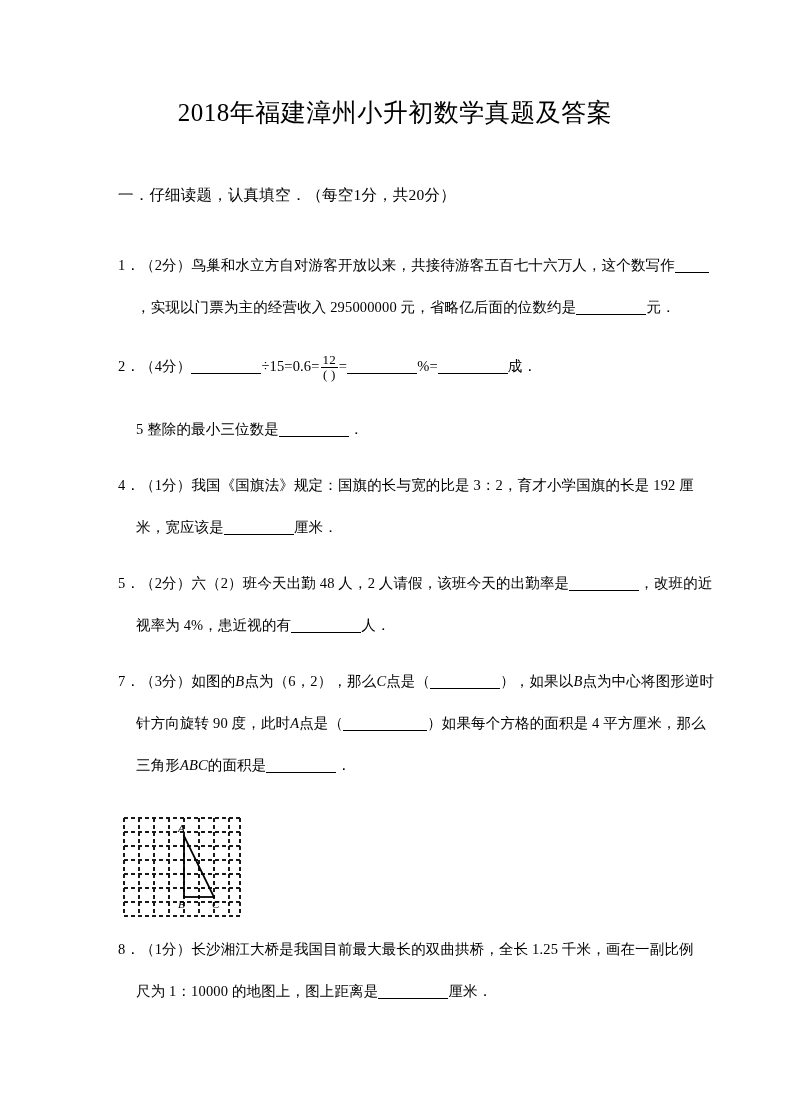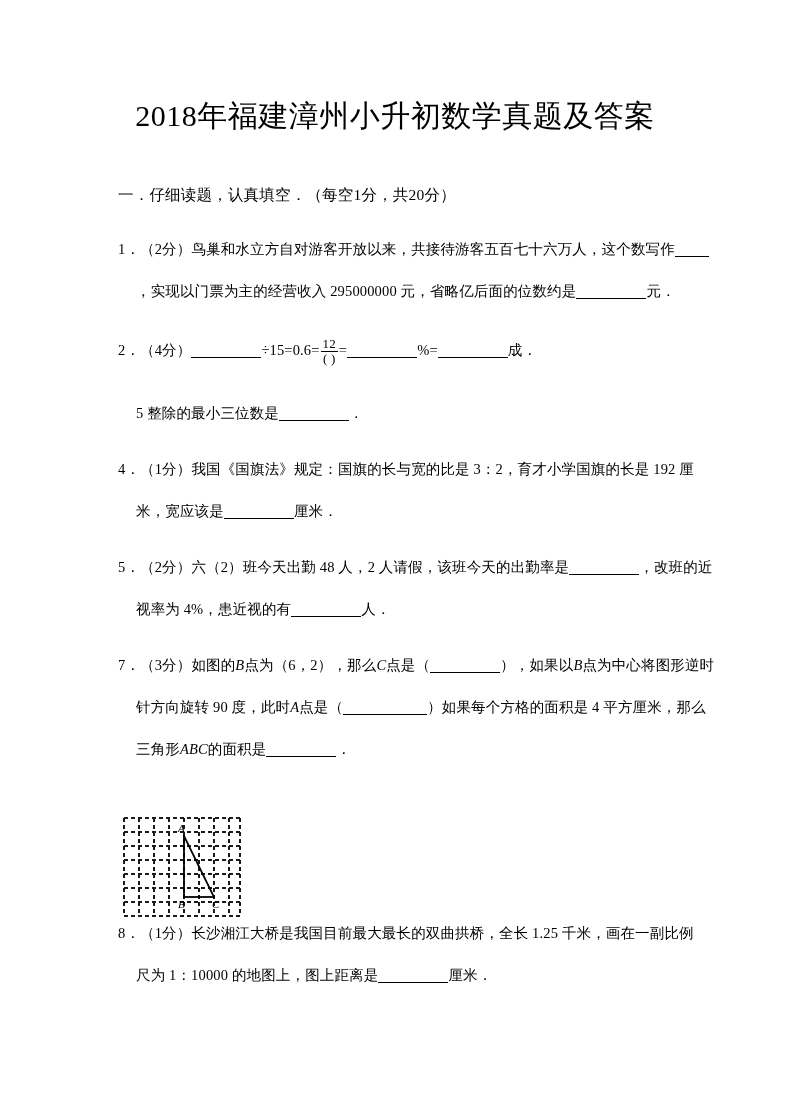--- a/index.html
+++ b/index.html
@@ -21,35 +21,35 @@
     width: 790px;
     height: 1119px;
     background: #fff;
   }
   .doc-title {
     position: absolute;
     left: 0;
     top: 96px;
     width: 790px;
     text-align: center;
-    font-size: 30px;
+    font-size: 25px;
     letter-spacing: 0.5px;
     font-family: "Liberation Serif", "DejaVu Serif", serif;
     white-space: nowrap;
   }
   .content {
     position: absolute;
     left: 118px;
     top: 182px;
     width: 556px;
   }
   .section-head {
     font-size: 15.5px;
     line-height: 26px;
-    margin-bottom: 20px;
+    margin-bottom: 36px;
     letter-spacing: 0.2px;
   }
   .q {
     margin-bottom: 14px;
   }
   .q-line {
     font-size: 14.5px;
     line-height: 42px;
     letter-spacing: 0.15px;
     white-space: nowrap;

